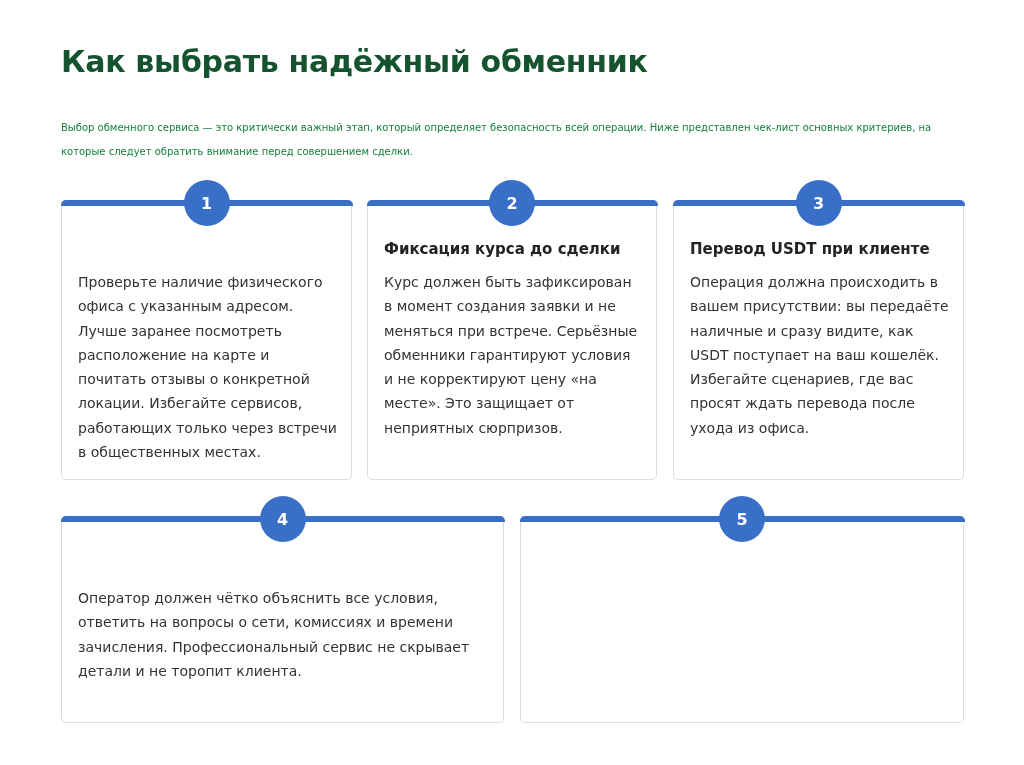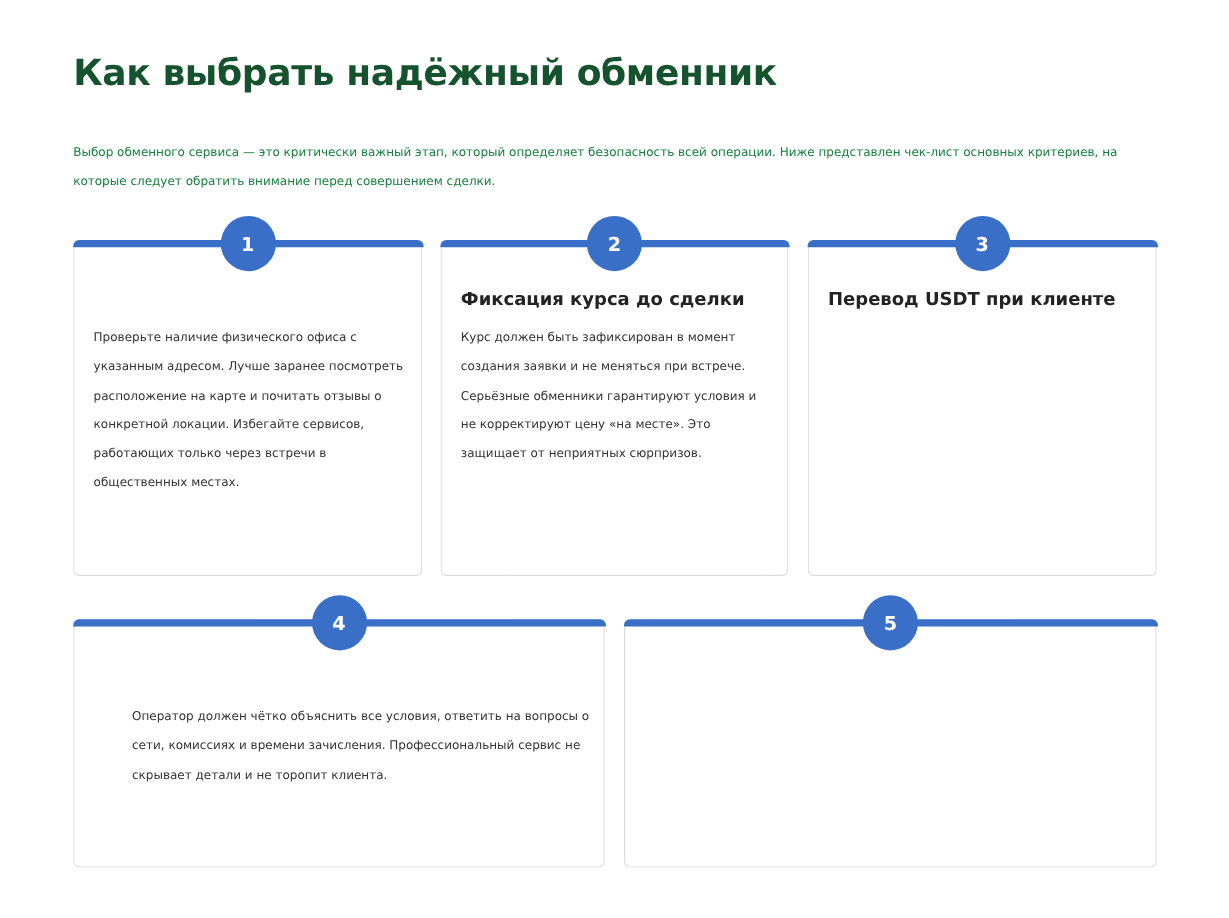--- a/index.html
+++ b/index.html
@@ -28,28 +28,28 @@
       background: #3a6fc8; color: #fff; font-weight: bold; font-size: 16px;
       display: flex; align-items: center; justify-content: center;
       left: 50%; transform: translateX(-50%);
     }
     .card .ctitle {
       position: absolute; left: 16px; top: 40px; right: 12px;
       font-size: 15px; font-weight: bold; color: #232323; white-space: nowrap;
     }
     .card .cbody {
       position: absolute; left: 16px; top: 70px; right: 14px;
-      font-size: 10px; line-height: 24.3px; color: #333;
+      font-size: 14px; line-height: 24.3px; color: #333;
     }
     #c1 { left: 61px; top: 200px; width: 291px; height: 280px; }
     #c2 { left: 367px; top: 200px; width: 290px; height: 280px; }
     #c3 { left: 673px; top: 200px; width: 291px; height: 280px; }
     #c4 { left: 61px; top: 516px; width: 443px; height: 207px; }
     #c5 { left: 520px; top: 516px; width: 444px; height: 207px; }
-    #c4 .cbody, #c5 .cbody { right: 4px; margin-left: 32px; }
+    #c4 .cbody, #c5 .cbody { right: 4px; }
   </style>
 </head>
 <body>
 
 <h1 class="title">Как выбрать надёжный обменник</h1>
 <p class="intro">Выбор обменного сервиса — это критически важный этап, который определяет безопасность всей операции. Ниже представлен чек-лист основных критериев, на которые следует обратить внимание перед совершением сделки.</p>
 
 <div class="card" id="c1">
   <div class="bar"></div>
   <div class="num">1</div>
@@ -60,20 +60,21 @@
   <div class="bar"></div>
   <div class="num">2</div>
   <div class="ctitle">Фиксация курса до сделки</div>
   <div class="cbody">Курс должен быть зафиксирован в момент создания заявки и не меняться при встрече. Серьёзные обменники гарантируют условия и не корректируют цену «на месте». Это защищает от неприятных сюрпризов.</div>
 </div>
 
 <div class="card" id="c3">
   <div class="bar"></div>
   <div class="num">3</div>
   <div class="ctitle">Перевод USDT при клиенте</div>
+  <div class="cbody">Операция должна происходить в вашем присутствии: вы передаёте наличные и сразу видите, как USDT поступает на ваш кошелёк. Избегайте сценариев, где вас просят ждать перевода после ухода из офиса.</div>
 </div>
 
 <div class="card" id="c4">
   <div class="bar"></div>
   <div class="num">4</div>
   <div class="cbody">Оператор должен чётко объяснить все условия, ответить на вопросы о сети, комиссиях и времени зачисления. Профессиональный сервис не скрывает детали и не торопит клиента.</div>
 </div>
 
 <div class="card" id="c5">
   <div class="bar"></div>

